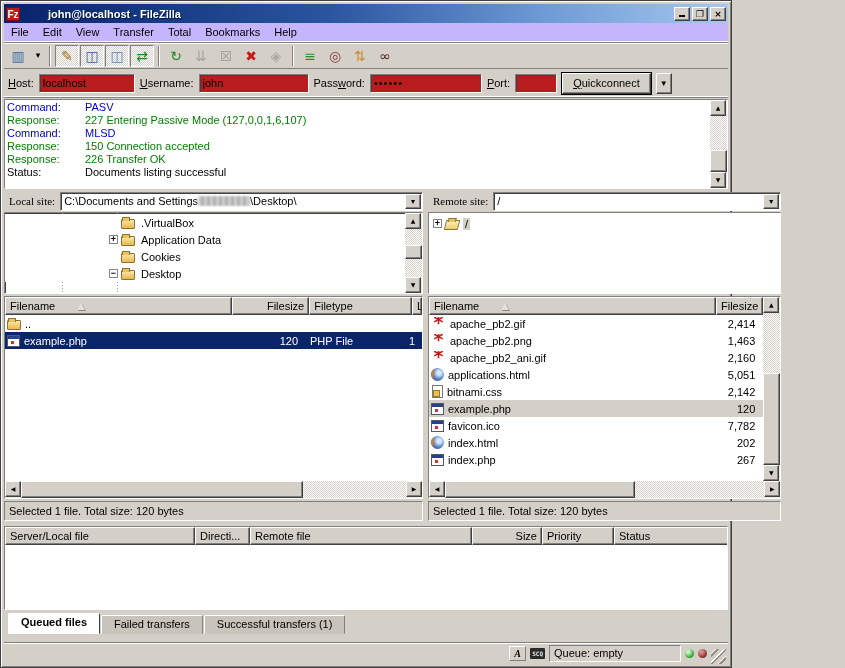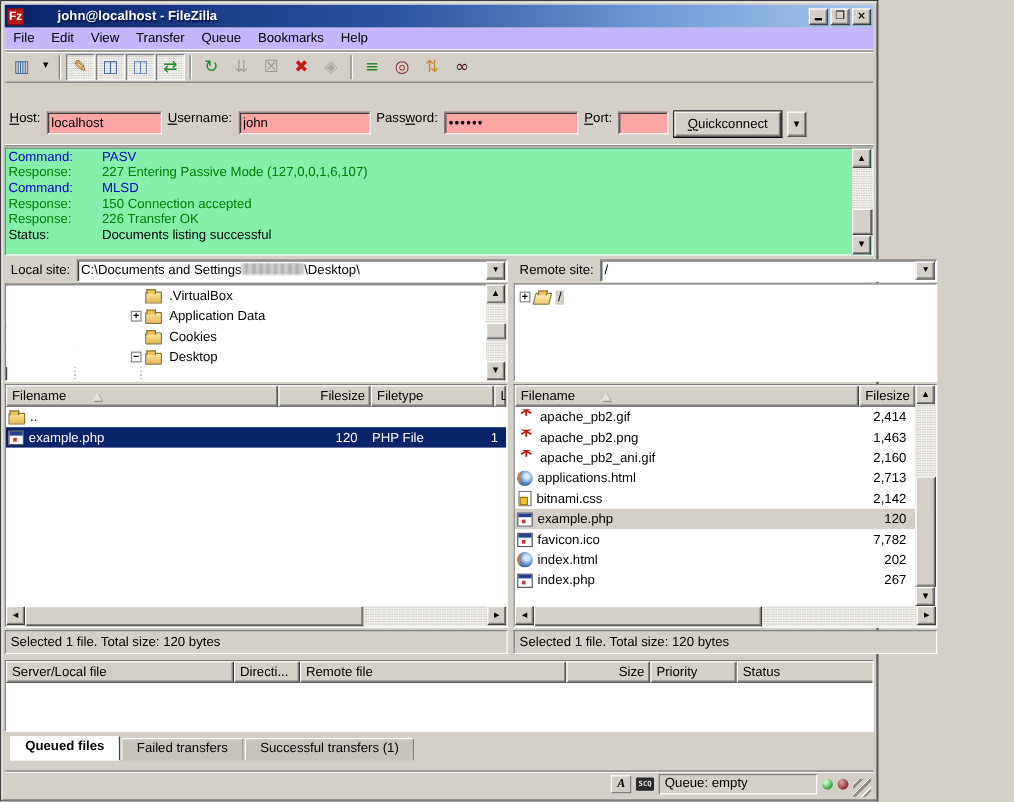--- a/index.html
+++ b/index.html
@@ -31,35 +31,35 @@
     border-top:1px solid #808080; border-bottom:1px solid #808080; box-shadow:0 1px 0 #fff inset; }
   .tb-btn { width:24px; height:22px; display:flex; align-items:center; justify-content:center;
     font:14px/1 "DejaVu Sans",sans-serif; border:1px solid transparent; flex:none; }
   .tb-btn.tb-pressed { border-color:#808080 #fff #fff #808080;
     background-color:#e6e3dc; background-image:conic-gradient(#fff 25%,#d4d0c8 0 50%,#fff 0 75%,#d4d0c8 0); background-size:2px 2px; }
   .tb-btn.tb-disabled { filter:grayscale(1); opacity:.45; }
   .tb-btn.tb-narrow { width:14px; font-size:9px; }
   .tb-sep-el { width:2px; height:20px; border-left:1px solid #808080; border-right:1px solid #fff; margin:0 3px; flex:none; }
 
   
-  .quickbar { height:29px; flex:none; display:flex; align-items:flex-start; gap:5px; padding:0 4px;
-    border-bottom:1px solid #808080; box-shadow:0 -1px 0 #fff inset;margin-top:24px; }
+  .quickbar { height:29px; flex:none; display:flex; align-items:center; gap:5px; padding:0 4px;
+    border-bottom:1px solid #808080; box-shadow:0 -1px 0 #fff inset; }
   .qc-label { white-space:nowrap; }
   .u { text-decoration:underline; }
   .field { height:19px; border:1px solid; border-color:#808080 #fff #fff #808080;
-    box-shadow: inset 1px 1px 0 #404040; background:#fca5a5; font:11px "Liberation Sans",sans-serif; padding:0 3px; }
+    box-shadow: inset 1px 1px 0 #404040; background:#b91c1c; font:11px "Liberation Sans",sans-serif; padding:0 3px; }
   .f-host { width:96px; } .f-user { width:110px; } .f-pass { width:112px; letter-spacing:1px; } .f-port { width:42px; }
   .qc-btn { height:21px; padding:0 10px; background:#d4d0c8; border:1px solid; border-color:#fff #404040 #404040 #fff;
     box-shadow: inset -1px -1px 0 #808080, 0 0 0 1px #000; font:11px "Liberation Sans",sans-serif; }
   .qc-drop { width:16px; height:21px; background:#d4d0c8; border:1px solid; border-color:#fff #404040 #404040 #fff;
     box-shadow: inset -1px -1px 0 #808080; text-align:center; font-size:8px; line-height:19px; }
 
   
   .log { height:90px; flex:none; display:flex; margin:1px 0 2px 0;
-    border:1px solid; border-color:#808080 #fff #fff #808080; background:#86efac; }
+    border:1px solid; border-color:#808080 #fff #fff #808080; background:#ffffff; }
   .log-lines { flex:1; overflow:hidden; padding:1px 2px; }
   .log-line { display:flex; height:13px; line-height:13px; white-space:nowrap; }
   .log-label { width:78px; flex:none; }
 
   
   .vscroll { width:17px; flex:none; display:flex; flex-direction:column; background:#ece9e2; }
   .hscroll { height:17px; flex:none; display:flex; background:#ece9e2; }
   .dither { background-color:#e6e3dc; background-image:conic-gradient(#fff 25%,#d4d0c8 0 50%,#fff 0 75%,#d4d0c8 0); background-size:2px 2px; }
   .sb-btn { width:16px; height:16px; flex:none; background:#d4d0c8; border:1px solid; border-color:#fff #404040 #404040 #fff;
     box-shadow: inset -1px -1px 0 #808080; display:flex; align-items:center; justify-content:center;
@@ -67,21 +67,21 @@
   .sb-thumb { background:#d4d0c8; border:1px solid; border-color:#fff #404040 #404040 #fff; box-shadow: inset -1px -1px 0 #808080; flex:none; }
   .sb-track { flex:1; }
 
   
   .main { height:330px; flex:none; display:flex; }
   .panel-l { width:419px; flex:none; display:flex; flex-direction:column; }
   .v-splitter { width:5px; flex:none; }
   .panel-r { flex:1; display:flex; flex-direction:column; }
 
   .site-row { height:20px; flex:none; display:flex; align-items:center; }
-  .site-label { padding:0 5px; white-space:nowrap; }
+  .site-label { padding:0 5px; white-space:nowrap;font-family:Liberation Serif, serif; }
   .combo { flex:1; height:19px; display:flex; align-items:center; background:#fff;
     border:1px solid; border-color:#808080 #fff #fff #808080; box-shadow: inset 1px 1px 0 #404040; }
   .combo-text { flex:1; padding:0 3px; white-space:nowrap; overflow:hidden; }
   .combo-btn { width:16px; height:15px; flex:none; margin:1px; background:#d4d0c8; border:1px solid; border-color:#fff #404040 #404040 #fff;
     box-shadow: inset -1px -1px 0 #808080; text-align:center; font-size:7px; line-height:14px; }
   .blur-box { display:inline-block; width:52px; height:10px; vertical-align:-1px;
     background:repeating-linear-gradient(90deg,#cfcfcf 0 3px,#aeaeae 3px 6px); filter:blur(1px); }
 
   .treeview { flex:1; display:flex; margin-top:1px; background:#fff;
     border:1px solid; border-color:#808080 #fff #fff #808080; box-shadow: inset 1px 1px 0 #404040; overflow:hidden; }
@@ -188,21 +188,21 @@
   <div class="menubar">
 
       <span class="menu-item">File</span>
 
       <span class="menu-item">Edit</span>
 
       <span class="menu-item">View</span>
 
       <span class="menu-item">Transfer</span>
 
-      <span class="menu-item">Queue</span>
+      <span class="menu-item">Total</span>
 
       <span class="menu-item">Bookmarks</span>
 
       <span class="menu-item">Help</span>
 
   </div>
 
   <div class="toolbar">
 
       <span class="tb-btn tb-normal" style="color: rgb(60, 110, 165);">▥</span>
@@ -440,21 +440,21 @@
                     <span>apache_pb2_ani.gif</span>
                   </span>
                   <span class="cell-size" style="width:100px">2,160</span>
                 </div>
 
                 <div class="file-row">
                   <span class="cell-name">
                     <span class="icon icon-firefox"></span>
                     <span>applications.html</span>
                   </span>
-                  <span class="cell-size" style="width:100px">2,713</span>
+                  <span class="cell-size" style="width:100px">5,051</span>
                 </div>
 
                 <div class="file-row">
                   <span class="cell-name">
                     <span class="icon icon-css"></span>
                     <span>bitnami.css</span>
                   </span>
                   <span class="cell-size" style="width:100px">2,142</span>
                 </div>
 

